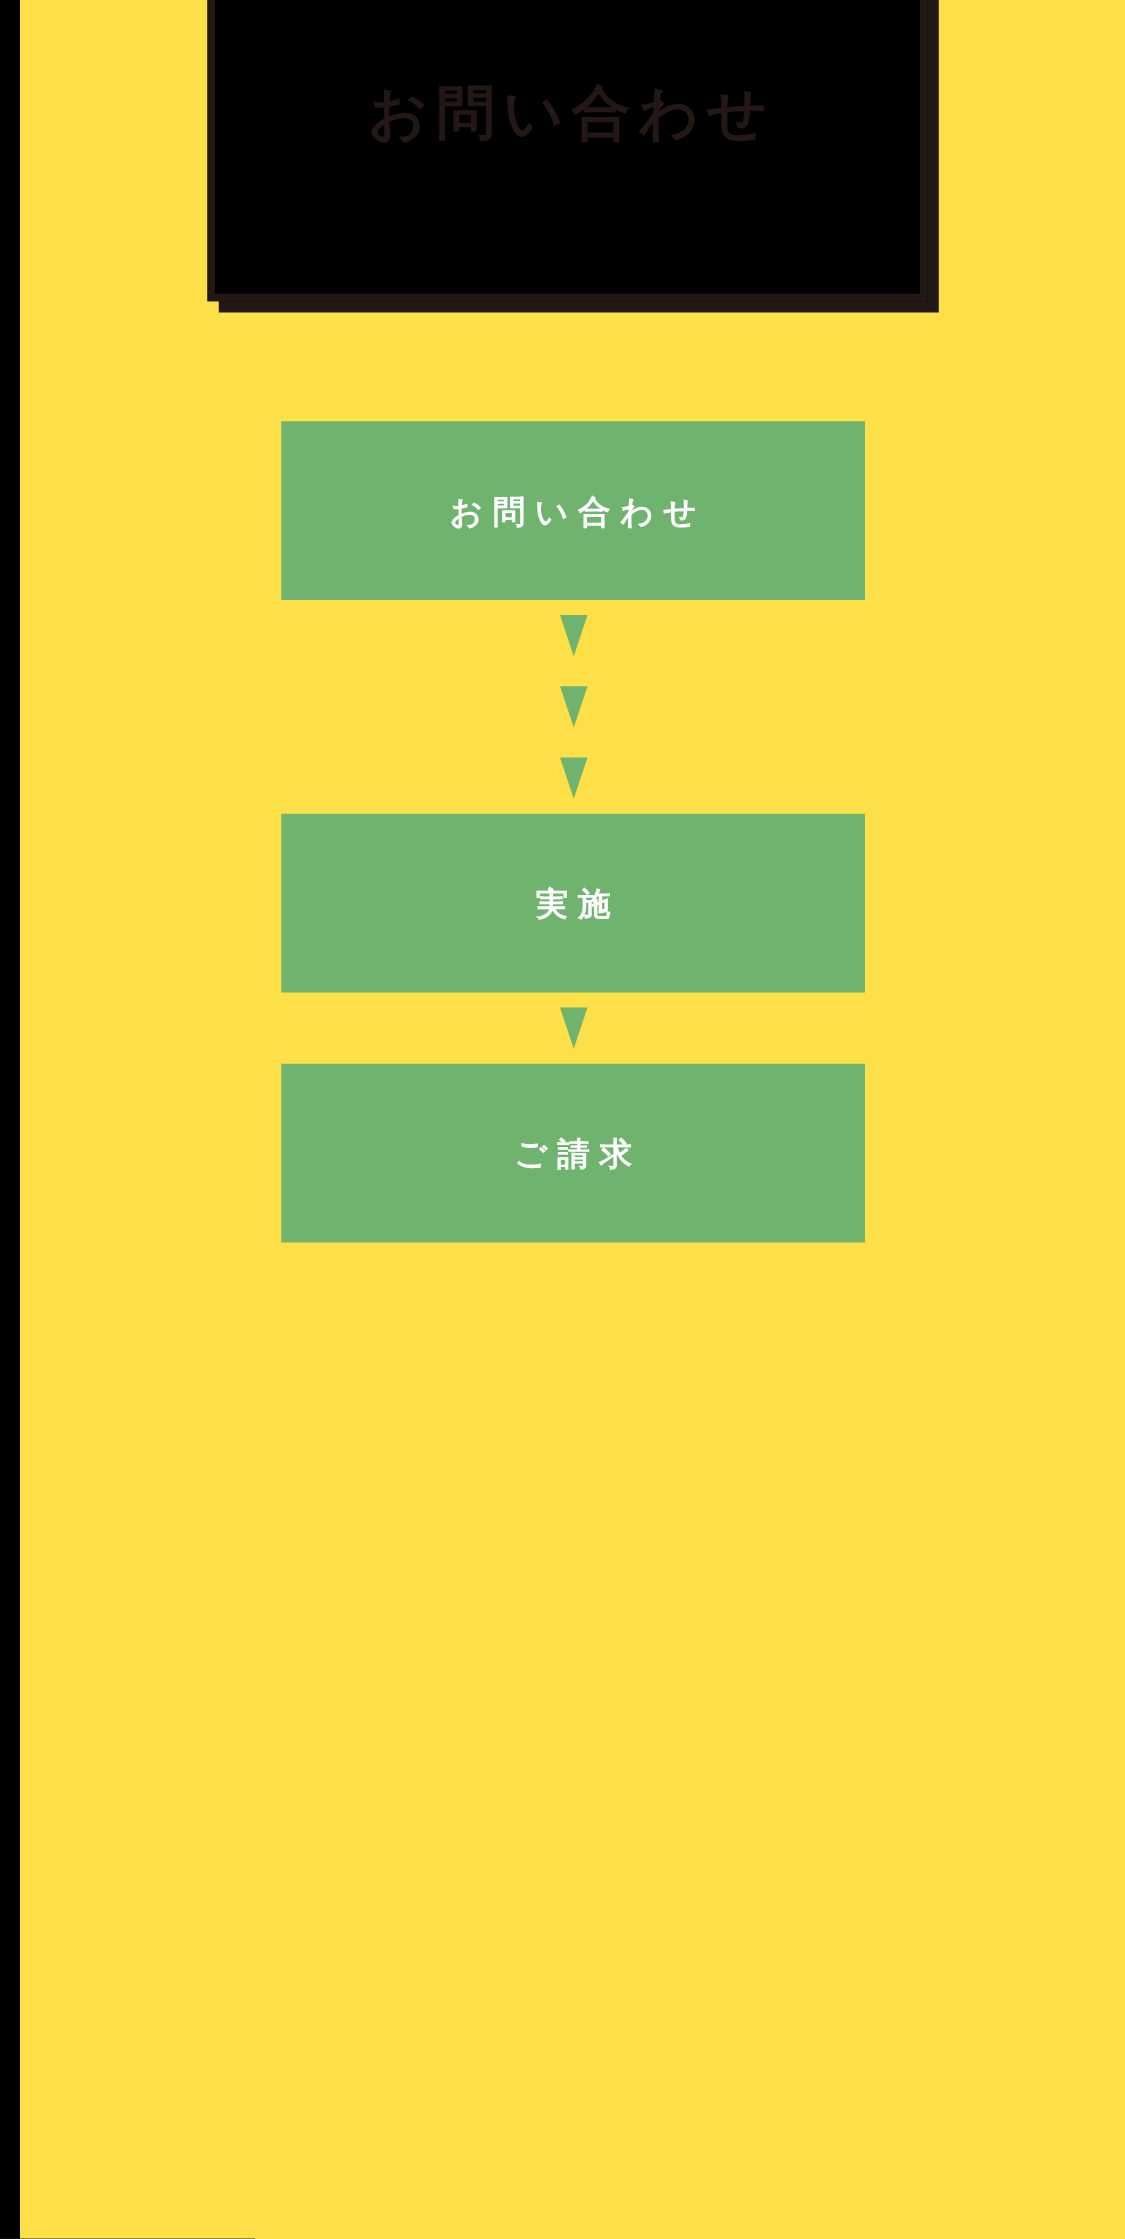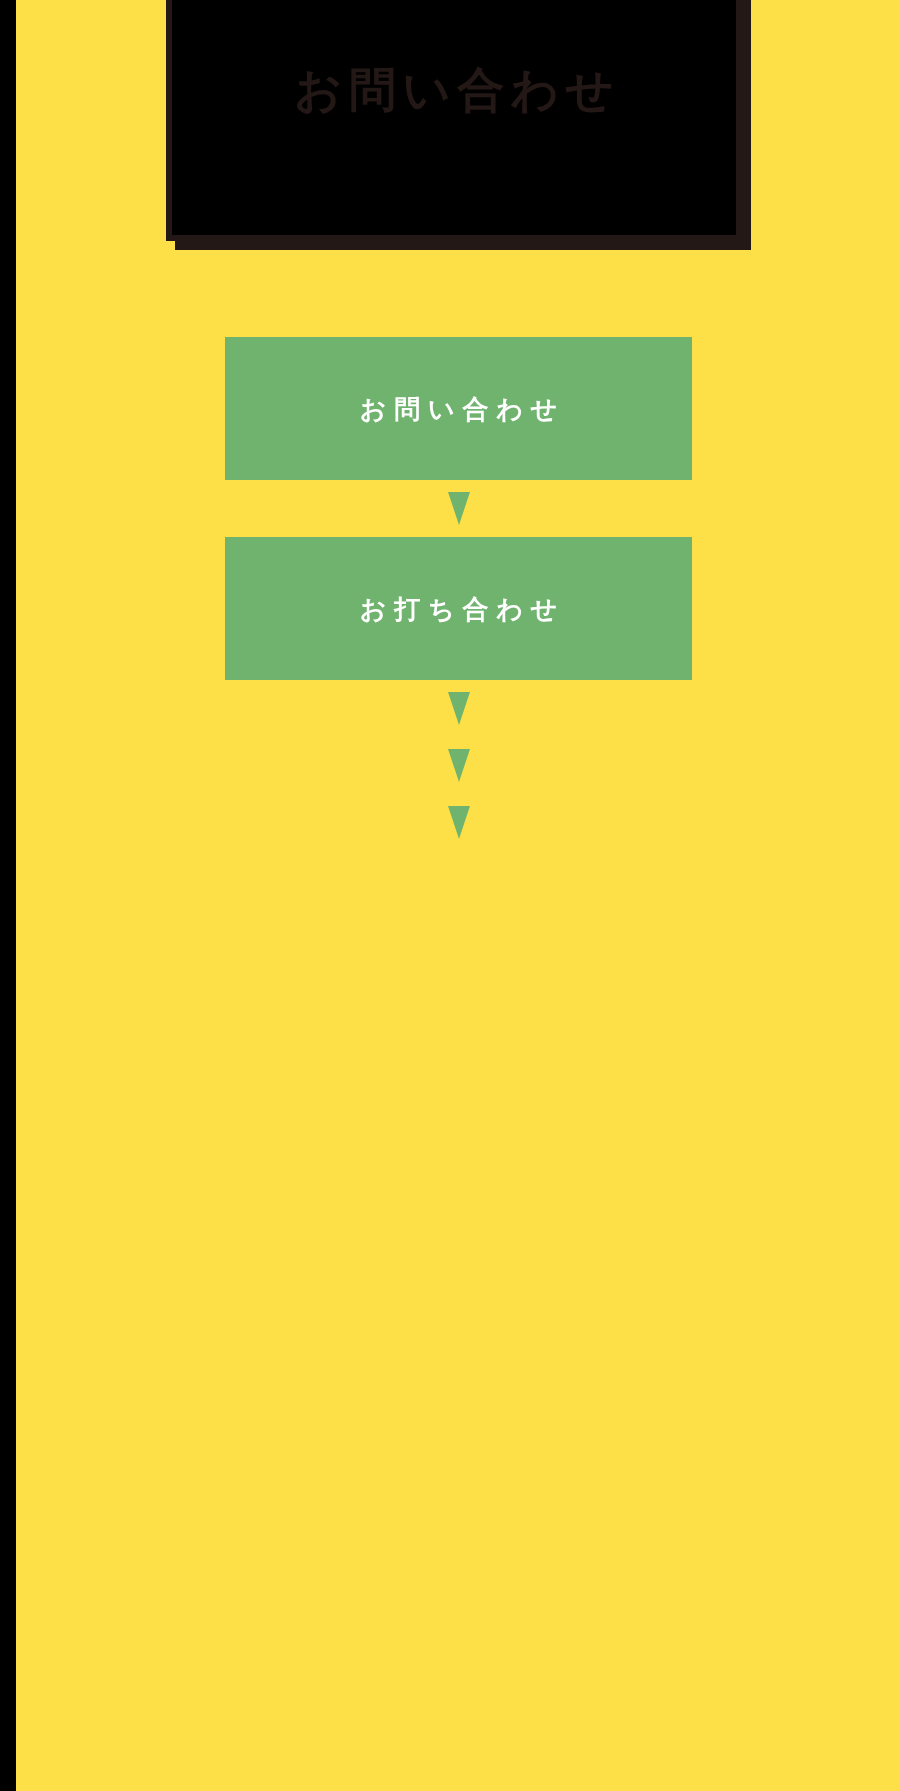--- a/index.html
+++ b/index.html
@@ -127,34 +127,37 @@
   <div class="flow">
 
     <div class="flow-step">
       <span class="flow-step-label">お問い合わせ</span>
     </div>
 
     <div class="flow-arrow-row">
       <div class="flow-arrow"></div>
     </div>
 
-    <div class="flow-step">
-      <span class="flow-step-label">お打ち合わせ</span>
-    </div>
 
     <div class="flow-arrow-row">
       <div class="flow-arrow"></div>
     </div>
 
 
     <div class="flow-arrow-row">
       <div class="flow-arrow"></div>
     </div>
 
+    <div class="flow-step">
+      <span class="flow-step-label">実施</span>
+    </div>
 
     <div class="flow-arrow-row">
       <div class="flow-arrow"></div>
     </div>
 
+    <div class="flow-step">
+      <span class="flow-step-label">ご請求</span>
+    </div>
 
   </div>
 
 </div>
 
 </body></html>

